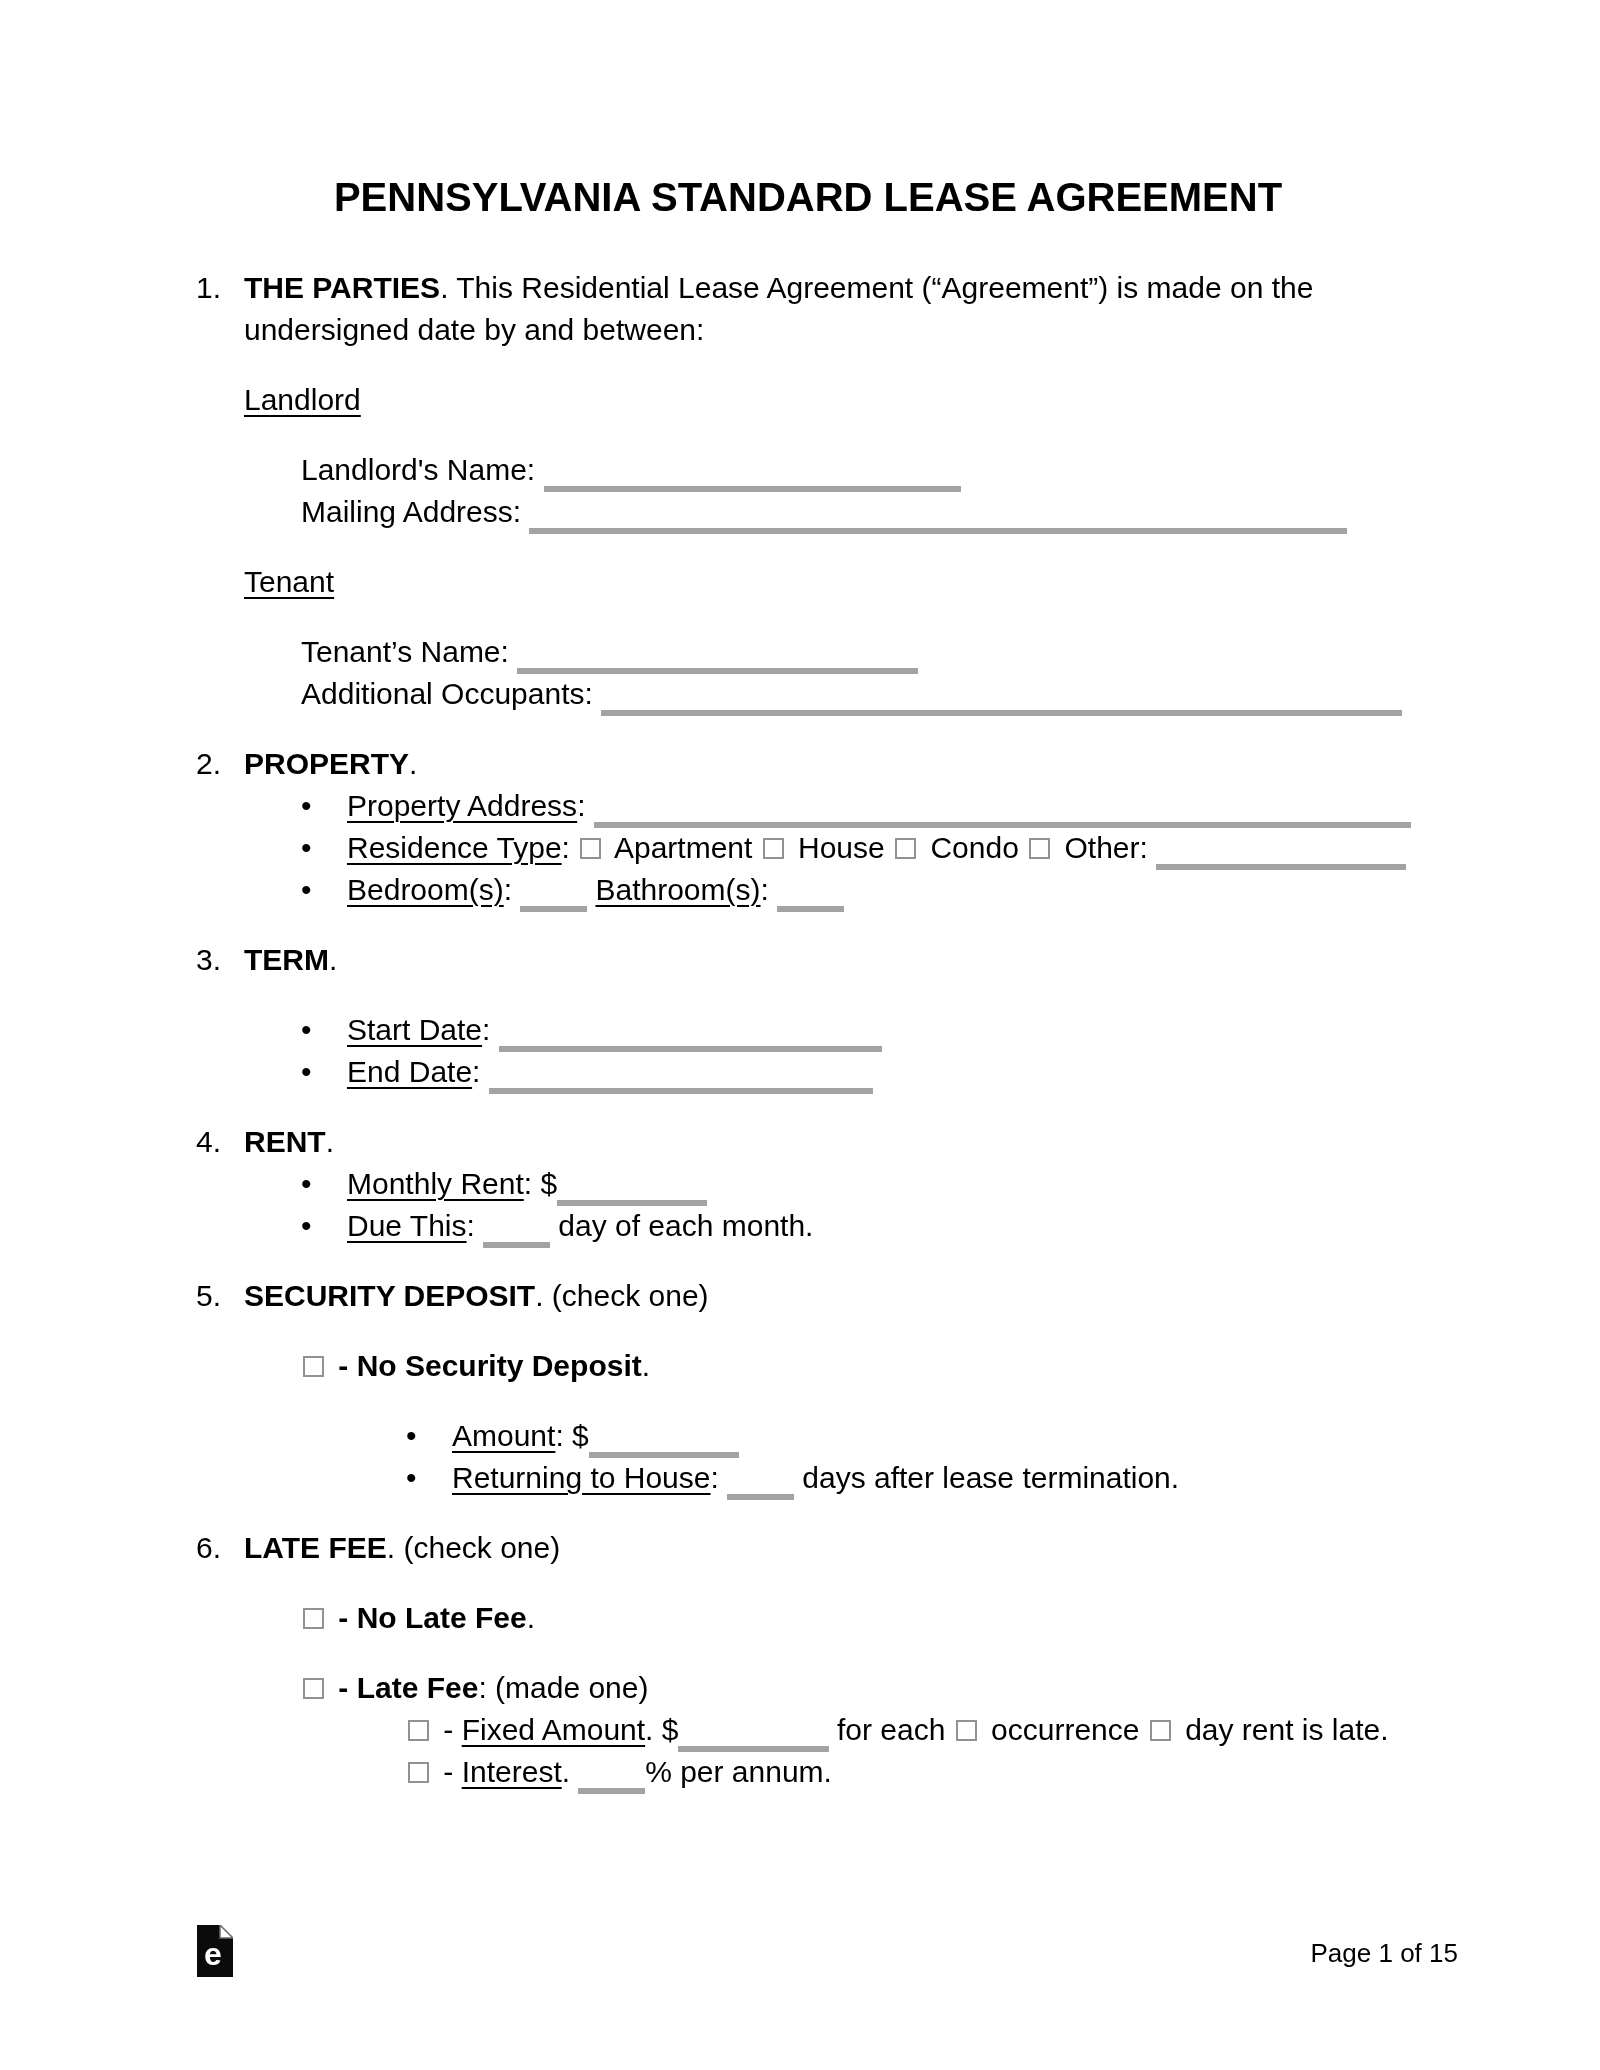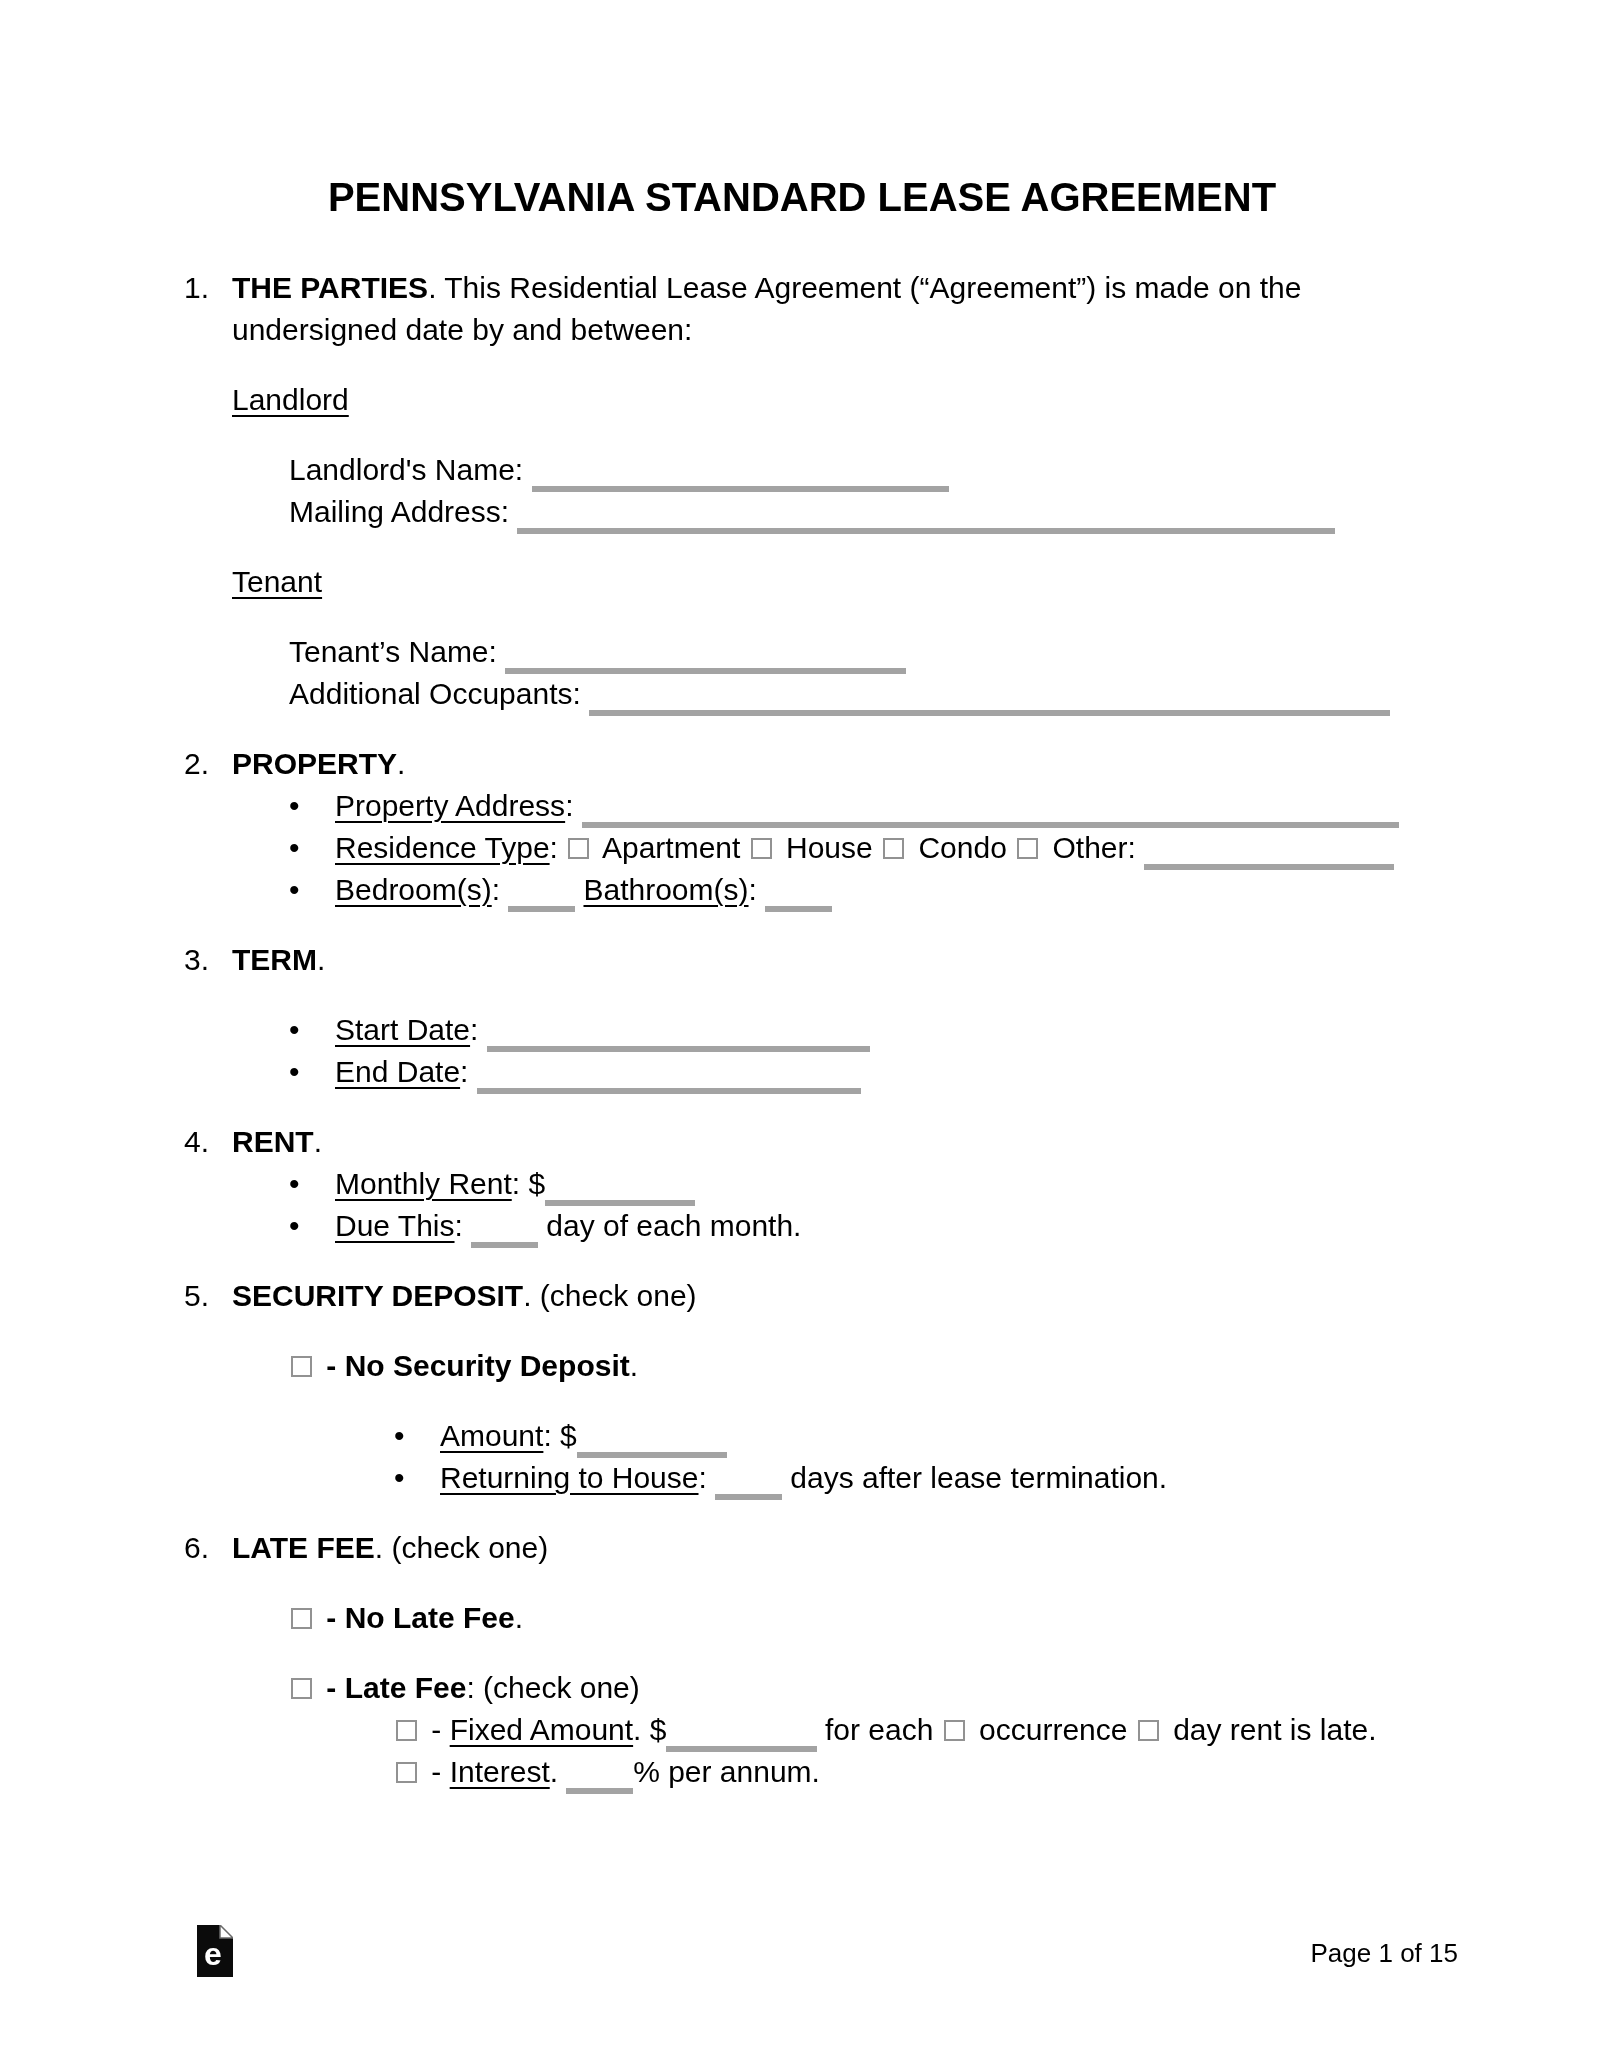--- a/index.html
+++ b/index.html
@@ -5,21 +5,21 @@
   html,body { margin:0; padding:0; background:#ffffff; }
   .page {
     position:relative;
     width:1600px; height:2070px;
     background:#ffffff;
     color:#000;
     font-family:"Liberation Sans","DejaVu Sans",sans-serif;
     font-size:30px;
     overflow:hidden;
   }
-  .doc { position:absolute; top:175px; left:4px; right:0; }
+  .doc { position:absolute; top:175px; left:16px; right:0; }
   .title {
     text-align:center;
     font-weight:bold;
     font-size:40px;
     line-height:44px;
     margin:0 0 48px 0;
   }
   .gap { height:28px; }
   .row { position:relative; line-height:42px; padding-right:170px; }
   .l1 { padding-left:228px; }
@@ -87,21 +87,21 @@
         <div class="gap"></div>
         <div class="row l2 check"><span class="cb"></span><span class="rb"> - No Security Deposit</span><span class="rt">.</span></div>
         <div class="gap"></div>
         <div class="row l3 bullet"><span class="marker">•</span><span class="ru">Amount</span><span class="rt">: $</span><span class="blank">_________</span></div>
         <div class="row l3 bullet"><span class="marker">•</span><span class="ru">Returning to House</span><span class="rt">: </span><span class="blank">____</span><span class="rt"> days after lease termination.</span></div>
         <div class="gap"></div>
         <div class="row l1 item"><span class="num">6.</span><span class="rb">LATE FEE</span><span class="rt">. (check one)</span></div>
         <div class="gap"></div>
         <div class="row l2 check"><span class="cb"></span><span class="rb"> - No Late Fee</span><span class="rt">.</span></div>
         <div class="gap"></div>
-        <div class="row l2 check"><span class="cb"></span><span class="rb"> - Late Fee</span><span class="rt">: (check one)</span></div>
+        <div class="row l2 check"><span class="cb"></span><span class="rb"> - Late Fee</span><span class="rt">: (made one)</span></div>
         <div class="row l3 check"><span class="cb"></span><span class="rt"> - </span><span class="ru">Fixed Amount</span><span class="rt">. $</span><span class="blank">_________</span><span class="rt"> for each </span><span class="cb"></span><span class="rt"> occurrence </span><span class="cb"></span><span class="rt"> day rent is late.</span></div>
         <div class="row l3 check"><span class="cb"></span><span class="rt"> - </span><span class="ru">Interest</span><span class="rt">. </span><span class="blank">____</span><span class="rt">% per annum.</span></div>
       </div>
   </div>
 
   <div class="footer-logo">
     <svg width="36" height="52" viewBox="0 0 36 52">
       <path d="M0 0 H23 L36 13 V52 H0 Z" fill="#0b0b0b"></path>
       <path d="M23 0 L36 13 H23 Z" fill="#ffffff" stroke="#6b6b6b" stroke-width="1.5"></path>
       <text x="16" y="40" text-anchor="middle" font-size="32" font-weight="bold" fill="#ffffff">e</text>

